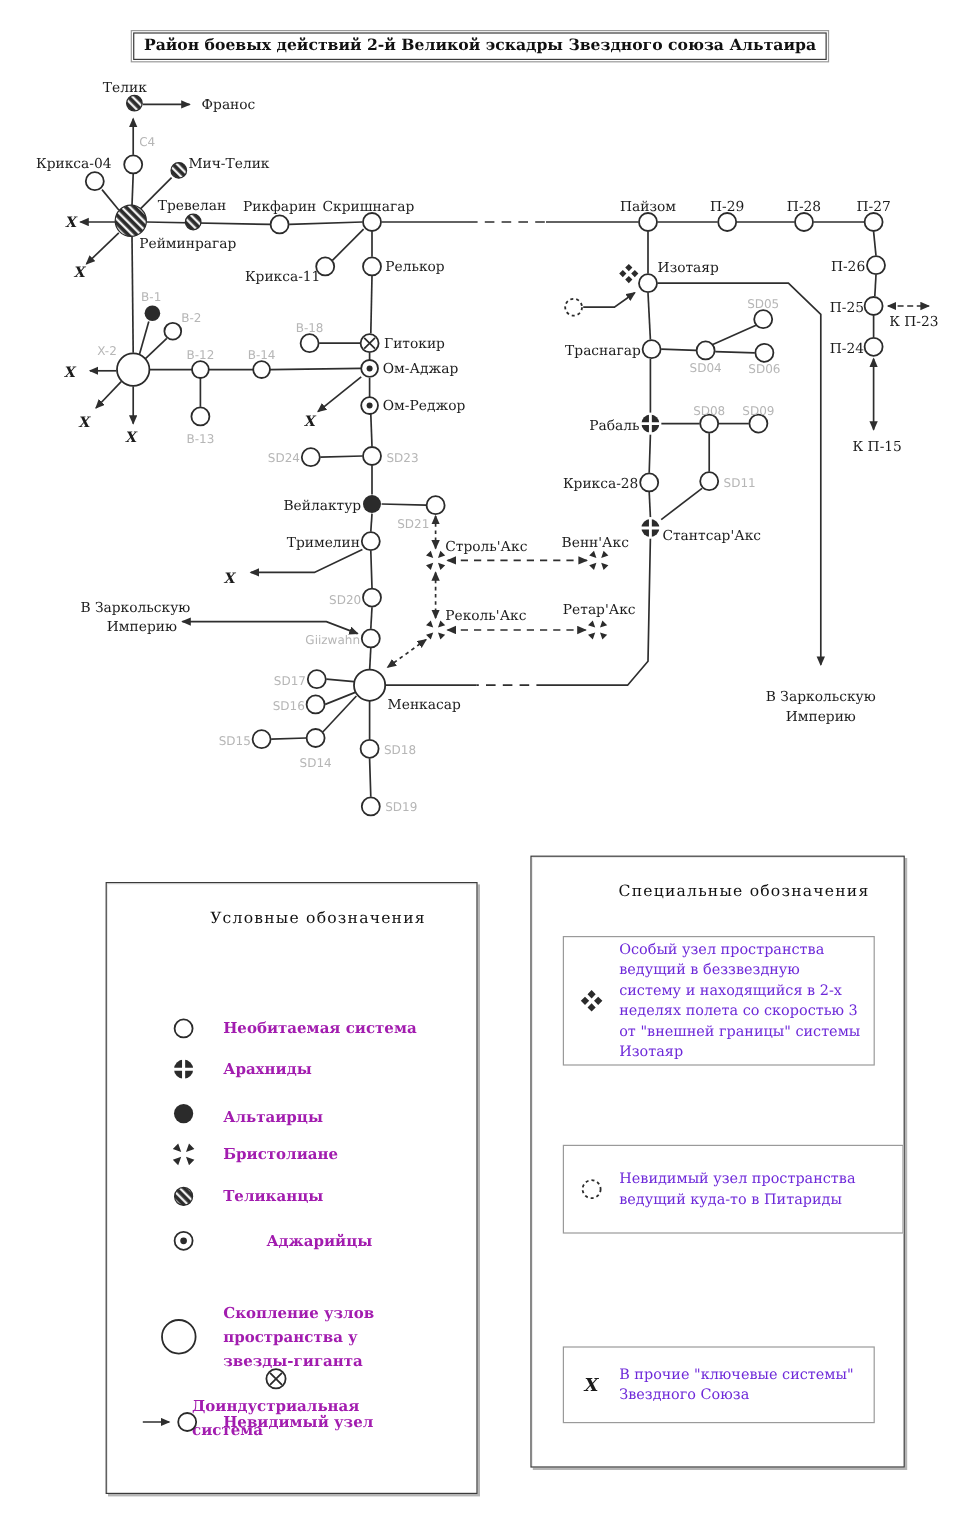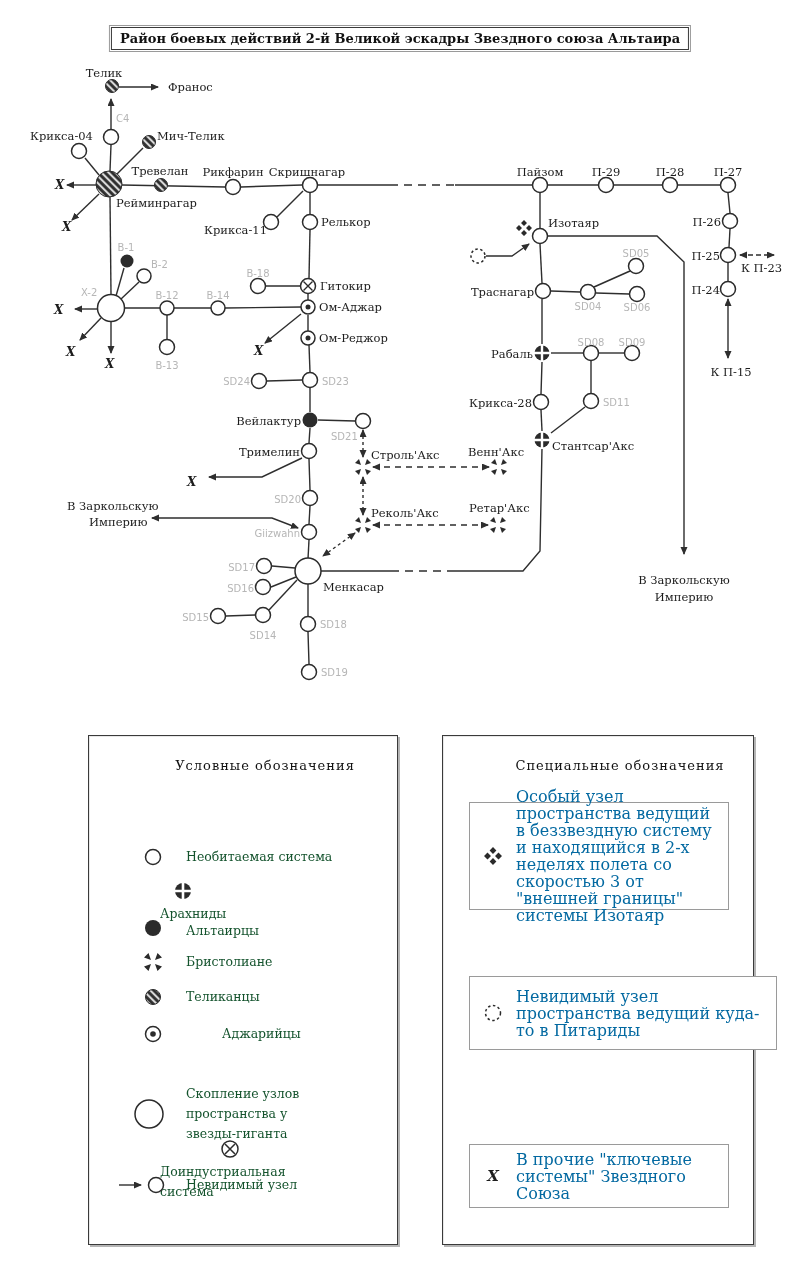--- a/index.html
+++ b/index.html
@@ -19,24 +19,24 @@
   .node-open{fill:#fff;stroke:#2b2b2b;stroke-width:1.5;}
   .lbl{font-family:"DejaVu Serif",serif;font-size:11.5px;fill:#1c1c1c;}
   .lblg{font-family:"DejaVu Sans",sans-serif;font-size:10px;fill:#b6b6b6;}
   .xmark{font-family:"DejaVu Serif",serif;font-style:italic;font-weight:bold;font-size:12px;fill:#1c1c1c;}
   
   .legend-box{position:absolute;border:1px solid #3a3a3a;background:#fff;
               box-shadow:2px 2px 0 #b5b5b5, inset 1px 1px 0 #e8e8e8;}
   .lg-title{position:absolute;left:0;right:0;top:22px;text-align:center;font-size:13px;color:#111;
             letter-spacing:1px;padding-left:44px;}
   .lg-item{position:absolute;display:flex;align-items:center;}
-  .lg-label{margin-left:20px;font-size:12.5px;color:#14532d;line-height:20px;}
+  .lg-label{margin-left:20px;font-size:12.5px;color:#a21caf;line-height:20px;font-weight:bold;}
   .inner-box{position:absolute;border:1px solid #9a9a9a;display:flex;align-items:center;
              padding:6px 8px 6px 12px;box-sizing:border-box;background:#fff;}
-  .inner-text{margin-left:12px;font-size:16px;color:#0369a1;line-height:17px;}
+  .inner-text{margin-left:12px;font-size:12px;color:#6d28d9;line-height:17px;}
 </style>
 </head>
 <body>
 
 <div class="page">
 
   <div class="title-box">
     <div class="title-inner">Район боевых действий 2-й Великой эскадры Звездного союза Альтаира</div>
   </div>
 
@@ -387,21 +387,21 @@
 
   <div class="legend-box" style="left:88px;top:735px;width:308px;height:508px;">
     <div class="lg-title">Условные обозначения</div>
 
     <div class="lg-item" style="left:51px;top:108px;">
       <svg width="26" height="26">
           <circle cx="13" cy="13" r="7.5" class="node-open"></circle>
         </svg>
       <span class="lg-label">Необитаемая система</span>
     </div>
-    <div class="lg-item" style="left:51px;top:142px;flex-direction:column;">
+    <div class="lg-item" style="left:51px;top:142px;">
       <svg width="26" height="26">
           <g transform="translate(13,13)">
             <circle r="8" fill="#2b2b2b"></circle>
             <path d="M-10,0 H10 M0,-10 V10" stroke="#fff" stroke-width="2.6"></path>
           </g>
         </svg>
       <span class="lg-label">Арахниды</span>
     </div>
     <div class="lg-item" style="left:51px;top:179px;align-items:flex-end;">
       <svg width="26" height="26">
@@ -447,33 +447,33 @@
     </div>
     <div class="lg-item" style="left:26px;top:436px;text-align:right;">
       <svg width="52" height="26">
         <path d="M4,13 L26,13" class="e" marker-end="url(#ah)"></path>
         <circle cx="41" cy="13" r="7.5" class="node-open"></circle>
       </svg>
       <span class="lg-label" style="margin-left:19px;">Невидимый узел</span>
     </div>
   </div>
 
-  <div class="legend-box" style="left:442px;top:735px;width:310px;height:508px;">
+  <div class="legend-box" style="left:442px;top:713px;width:310px;height:508px;">
     <div class="lg-title">Специальные обозначения</div>
 
     <div class="inner-box" style="left:26px;top:66px;width:260px;height:108px;">
       <svg width="22" height="22" style="flex:none;">
         <g transform="translate(11,11)">
             <path d="M0,-9 L3.4,-5.5 L0,-2 L-3.4,-5.5 Z M0,2 L3.4,5.5 L0,9 L-3.4,5.5 Z M-9,0 L-5.5,-3.4 L-2,0 L-5.5,3.4 Z M2,0 L5.5,-3.4 L9,0 L5.5,3.4 Z" fill="#2b2b2b"></path>
           </g>
       </svg>
       <span class="inner-text">Особый узел пространства ведущий в беззвездную систему и находящийся в 2-х неделях полета со скоростью 3 от "внешней границы" системы Изотаяр</span>
     </div>
 
-    <div class="inner-box" style="left:26px;top:240px;width:308px;height:74px;justify-content:space-between;">
+    <div class="inner-box" style="left:26px;top:240px;width:284px;height:74px;justify-content:space-between;">
       <svg width="22" height="22" style="flex:none;">
         <circle cx="11" cy="11" r="7.5" class="node-open" stroke-dasharray="2.5 2.5"></circle>
       </svg>
       <span class="inner-text">Невидимый узел пространства ведущий куда-то в Питариды</span>
     </div>
 
     <div class="inner-box" style="left:26px;top:408px;width:260px;height:64px;">
       <span class="xmark" style="flex:none;width:22px;font-size:15px;text-align:center;font-family:'DejaVu Serif',serif;font-style:italic;font-weight:bold;color:#1c1c1c;">X</span>
       <span class="inner-text">В прочие "ключевые системы" Звездного Союза</span>
     </div>

